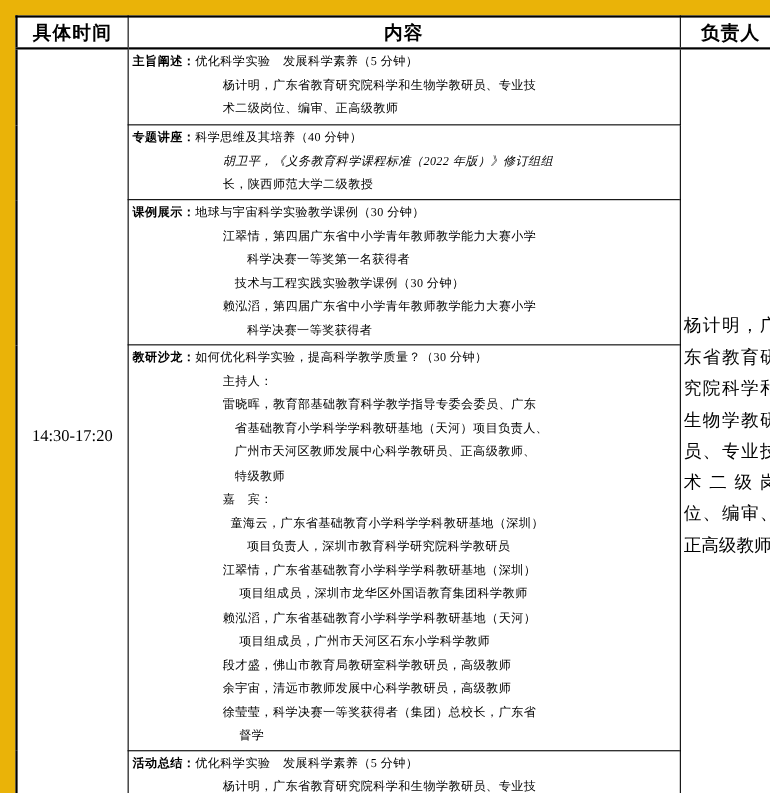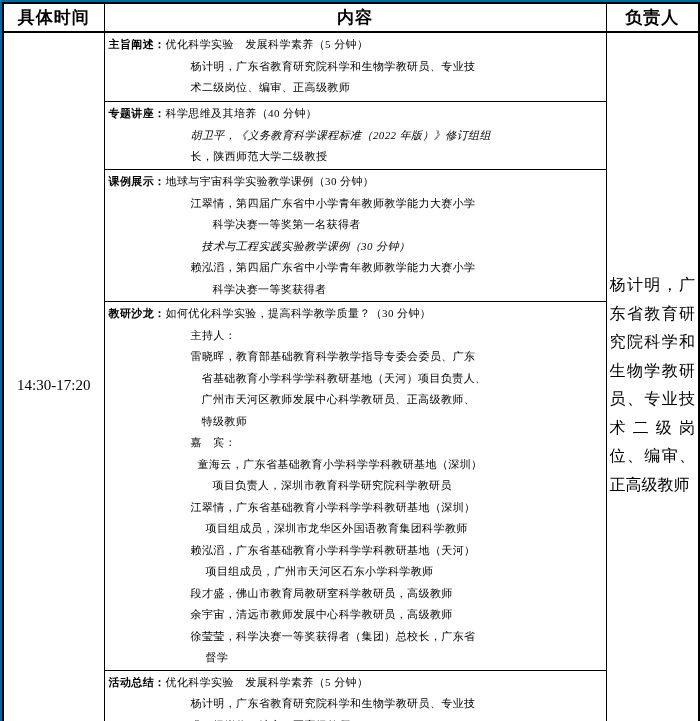--- a/index.html
+++ b/index.html
@@ -5,22 +5,22 @@
   html, body {
     margin: 0;
     padding: 0;
     background: #ffffff;
     width: 700px;
   }
   .page {
     width: 700px;
     height: 721px;
     box-sizing: border-box;
-    padding: 2px;
-    background: #0369a1;
+    padding: 14px;
+    background: #eab308;
     font-family: "Liberation Serif", serif;
     color: #000000;
   }
   table.schedule {
     border-collapse: collapse;
     table-layout: fixed;
     width: 696px;
     background: #ffffff;
   }
   table.schedule, table.schedule th, table.schedule td {
@@ -101,21 +101,21 @@
             <div class="line"><span class="lbl">专题讲座：</span><span>科学思维及其培养（40 分钟）</span></div>
             <div class="line" style="padding-left: 82px; font-style: italic;">胡卫平，《义务教育科学课程标准（2022 年版）》修订组组</div>
             <div class="line" style="padding-left: 82px;">长，陕西师范大学二级教授</div>
           </td>
       </tr>
       <tr>
         <td class="section-cell" id="section-2" style="height: 129px;">
             <div class="line"><span class="lbl">课例展示：</span><span>地球与宇宙科学实验教学课例（30 分钟）</span></div>
             <div class="line" style="padding-left: 82px;">江翠情，第四届广东省中小学青年教师教学能力大赛小学</div>
             <div class="line" style="padding-left: 104px;">科学决赛一等奖第一名获得者</div>
-            <div class="line" style="padding-left: 93px; font-style: italic;">技术与工程实践实验教学课例（30 分钟）</div>
+            <div class="line" style="padding-left: 93px;">技术与工程实践实验教学课例（30 分钟）</div>
             <div class="line" style="padding-left: 82px;">赖泓滔，第四届广东省中小学青年教师教学能力大赛小学</div>
             <div class="line" style="padding-left: 104px;">科学决赛一等奖获得者</div>
           </td>
       </tr>
       <tr>
         <td class="section-cell" id="section-3" style="height: 359px;">
             <div class="line"><span class="lbl">教研沙龙：</span><span>如何优化科学实验，提高科学教学质量？（30 分钟）</span></div>
             <div class="line" style="padding-left: 82px;">主持人：</div>
             <div class="line" style="padding-left: 82px;">雷晓晖，教育部基础教育科学教学指导专委会委员、广东</div>
             <div class="line" style="padding-left: 93px;">省基础教育小学科学学科教研基地（天河）项目负责人、</div>

